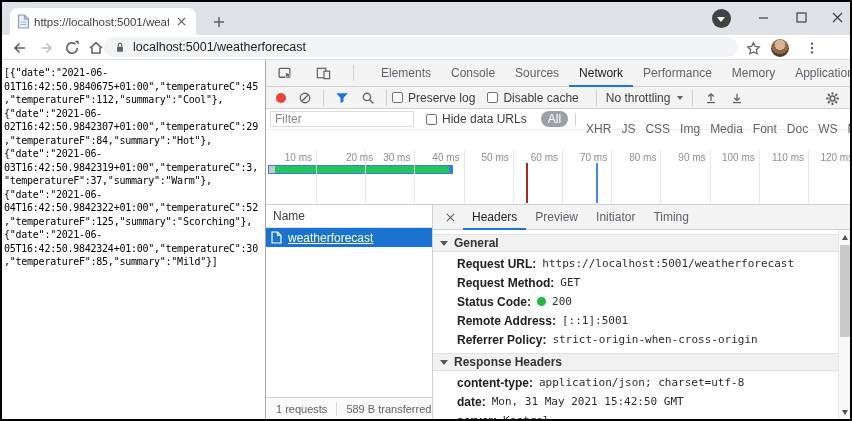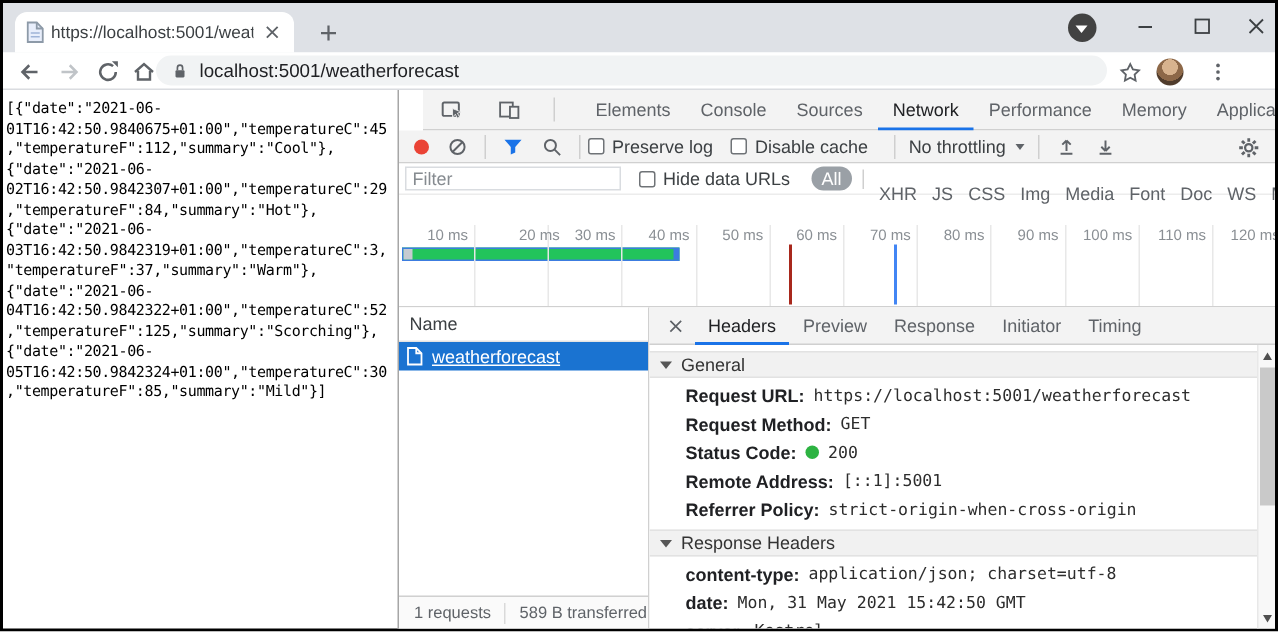--- a/index.html
+++ b/index.html
@@ -25,21 +25,21 @@
   .omnibox { position:absolute; left:102px; top:2px; width:634px; height:20px; background:#f1f3f4; border-radius:10px; display:flex; align-items:center; padding:0 10px; }
   .omnibox input { flex:1; border:none; outline:none; background:transparent; font-family:"Liberation Sans",sans-serif; font-size:12.5px; color:#202124; margin-left:7px; }
   .avatar { width:18px; height:18px; border-radius:50%; background:radial-gradient(circle at 50% 32%, #d8b38e 0 34%, #8d6848 35% 60%, #503c2c 61% 100%); }
 
   
   .page-json { position:absolute; left:2px; top:64px; width:259px; font-family:"DejaVu Sans Mono", monospace; font-size:10px; letter-spacing:-0.25px; line-height:13.5px; color:#000; white-space:pre; }
 
   
   .devtools { position:absolute; left:263px; top:58px; right:0; bottom:0; background:#fff; border-left:1px solid #a6a6a6; font-size:12px; color:#3c4043; }
   .rowline { border-bottom:1px solid #d0d0d0; }
-  .dt-r1 { position:absolute; left:16px; right:0; top:0; height:27px; background:#f3f3f3; display:flex; align-items:center; padding:0 6px 0 6px;gap:12px; }
+  .dt-r1 { position:absolute; left:0; right:0; top:0; height:27px; background:#f3f3f3; display:flex; align-items:center; padding:0 6px 0 6px;gap:12px; }
   .dt-r2 { position:absolute; left:0; right:0; top:27px; height:22px; background:#f3f3f3; display:flex; align-items:center; padding-left:8px; }
   .dt-r3 { position:absolute; left:0; right:0; top:49px; height:21px; background:#fff; display:flex; align-items:center; padding-left:4px; border-bottom:1px solid #ececec; }
   .dt-r4 { position:absolute; left:0; right:0; top:70px; height:20px; background:#fff; display:flex; align-items:center; padding-left:7px; }
 
   .dt-tab { padding:0 10px; height:27px; line-height:26px; font-size:12px; color:#5f6368; white-space:nowrap; }
   .dt-tab.active { color:#202124; box-shadow:inset 0 -2px 0 #1a73e8; }
   .dt-tab.small { height:25px; line-height:24px; padding:0 9px; }
   .chev-more { color:#5f6368; font-size:13px; padding:0 6px; }
   .vsep { width:1px; height:16px; background:#cfcfcf; margin:0 5px; flex:0 0 auto; }
   .vsep.short { height:13px; }
@@ -79,21 +79,21 @@
   .fitem { font-size:11px; color:#5f6368; flex:0 0 auto; }
   .fsep { width:1px; height:14px; background:#d9d9d9; flex:0 0 auto; }
 
   
   .dt-detail { position:absolute; left:167px; right:0; top:145px; bottom:0; background:#fff; }
   .dt-dtabs { position:absolute; left:0; right:0; top:0; height:25px; background:#f3f3f3; border-bottom:1px solid #d0d0d0; display:flex; align-items:center; padding-left:4px; }
   .dt-hbody { position:absolute; left:0; right:12px; top:25px; bottom:0; overflow:hidden; padding-top:4px; }
   .sec-head { height:18px; display:flex; align-items:center; gap:6px; padding-left:7px; background:#f1f1f1; border-top:1px solid #e2e2e2; border-bottom:1px solid #e2e2e2; margin-bottom:2px; }
   .sec-head + .sec-head, .hrow + .sec-head { margin-top:4px; }
   .tri { width:0; height:0; border-left:4px solid transparent; border-right:4px solid transparent; border-top:5px solid #565656; }
-  .sec-title { font-weight:normal; font-size:12px; color:#333; }
+  .sec-title { font-weight:bold; font-size:12px; color:#333; }
   .hrow { height:19px; display:flex; align-items:center; gap:6px; padding-left:24px; }
   .hlabel { font-weight:bold; font-size:12px; color:#202124; white-space:nowrap; }
   .hval { font-family:"DejaVu Sans Mono", monospace; font-size:11px; color:#2d2d2d; white-space:nowrap; }
   .dot { width:9px; height:9px; border-radius:50%; flex:0 0 auto; }
 
   
   .dt-scroll { position:absolute; right:0; top:25px; bottom:0; width:12px; background:#f8f8f8; border-left:1px solid #e8e8e8; }
   .sc-up, .sc-dn { position:absolute; left:0; right:0; height:12px; display:flex; align-items:center; justify-content:center; }
   .sc-up { top:1px; } .sc-dn { bottom:1px; }
   .tri-up { border-left:3.5px solid transparent; border-right:3.5px solid transparent; border-bottom:5px solid #505050; }
@@ -377,21 +377,20 @@
     <div class="dt-detail">
       <div class="dt-dtabs">
         <span class="icbtn">
           <svg width="9" height="9" viewBox="0 0 10 10">
               <path d="M1 1l8 8M9 1l-8 8" stroke="#5f6368" stroke-width="1.3"></path>
             </svg>
         </span>
         <div id="detail-tabs" style="display:flex;height:25px">
             <div class="dt-tab small active">Headers</div>
             <div class="dt-tab small">Preview</div>
-            <div class="dt-tab small">Response</div>
             <div class="dt-tab small">Initiator</div>
             <div class="dt-tab small">Timing</div>
           </div>
       </div>
       <div class="dt-hbody" id="hbody">
           <div class="sec-head">
             <span class="tri"></span>
             <span class="sec-title">General</span>
           </div>
           <div class="hrow">

